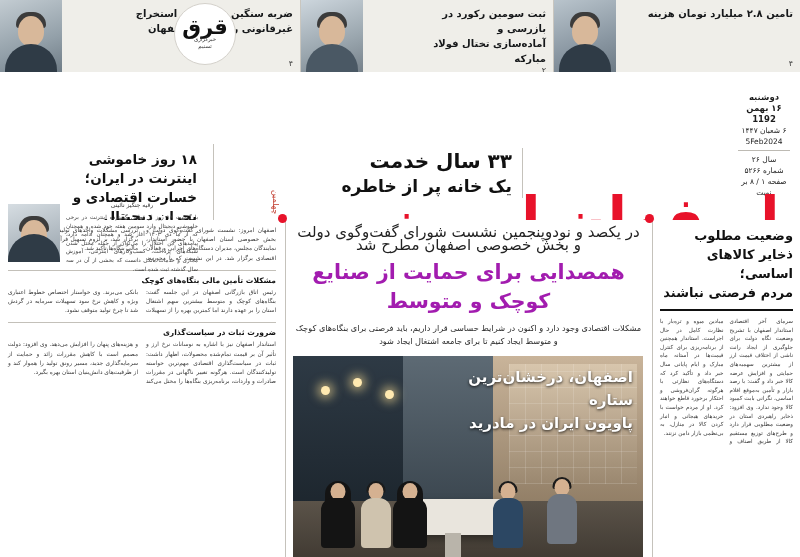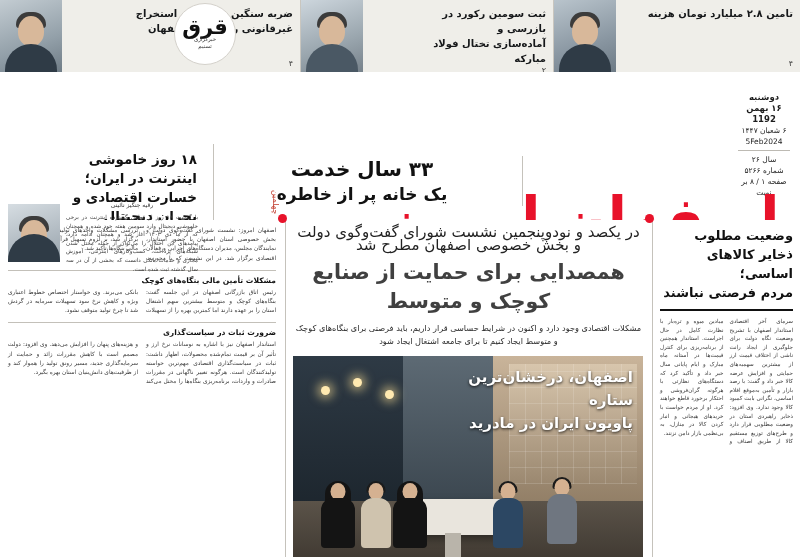--- a/index.html
+++ b/index.html
@@ -181,24 +181,23 @@
     font-weight: bold;
     color: #e8122a;
     letter-spacing: -2px;
     white-space: nowrap;
     transform: scaleY(1.15);
   }
 
   
   .mast-center {
     position: absolute;
-    top: 84px;
+    top: 76px;
     left: 212px;
     width: 300px;
-    text-align: center;
     border-right: 1px solid #c5c2bb;
     padding-right: 10px;
   }
   .mast-center .h1 {
     font-size: 20px;
     font-weight: bold;
     color: #111;
     line-height: 26px;
   }
   .mast-center .h2 {
@@ -282,21 +281,21 @@
   }
   .cm-over {
     font-size: 15px;
     color: #222;
     text-align: center;
     line-height: 13px;
   }
   .cm-head {
     font-size: 20.5px;
     font-weight: bold;
-    color: #404040;
+    color: #a21caf;
     text-align: center;
     line-height: 29px;
     margin-top: 6px;
   }
   .cm-sub {
     font-size: 8.2px;
     color: #2b2b2b;
     line-height: 13px;
     text-align: center;
     margin-top: 6px;

